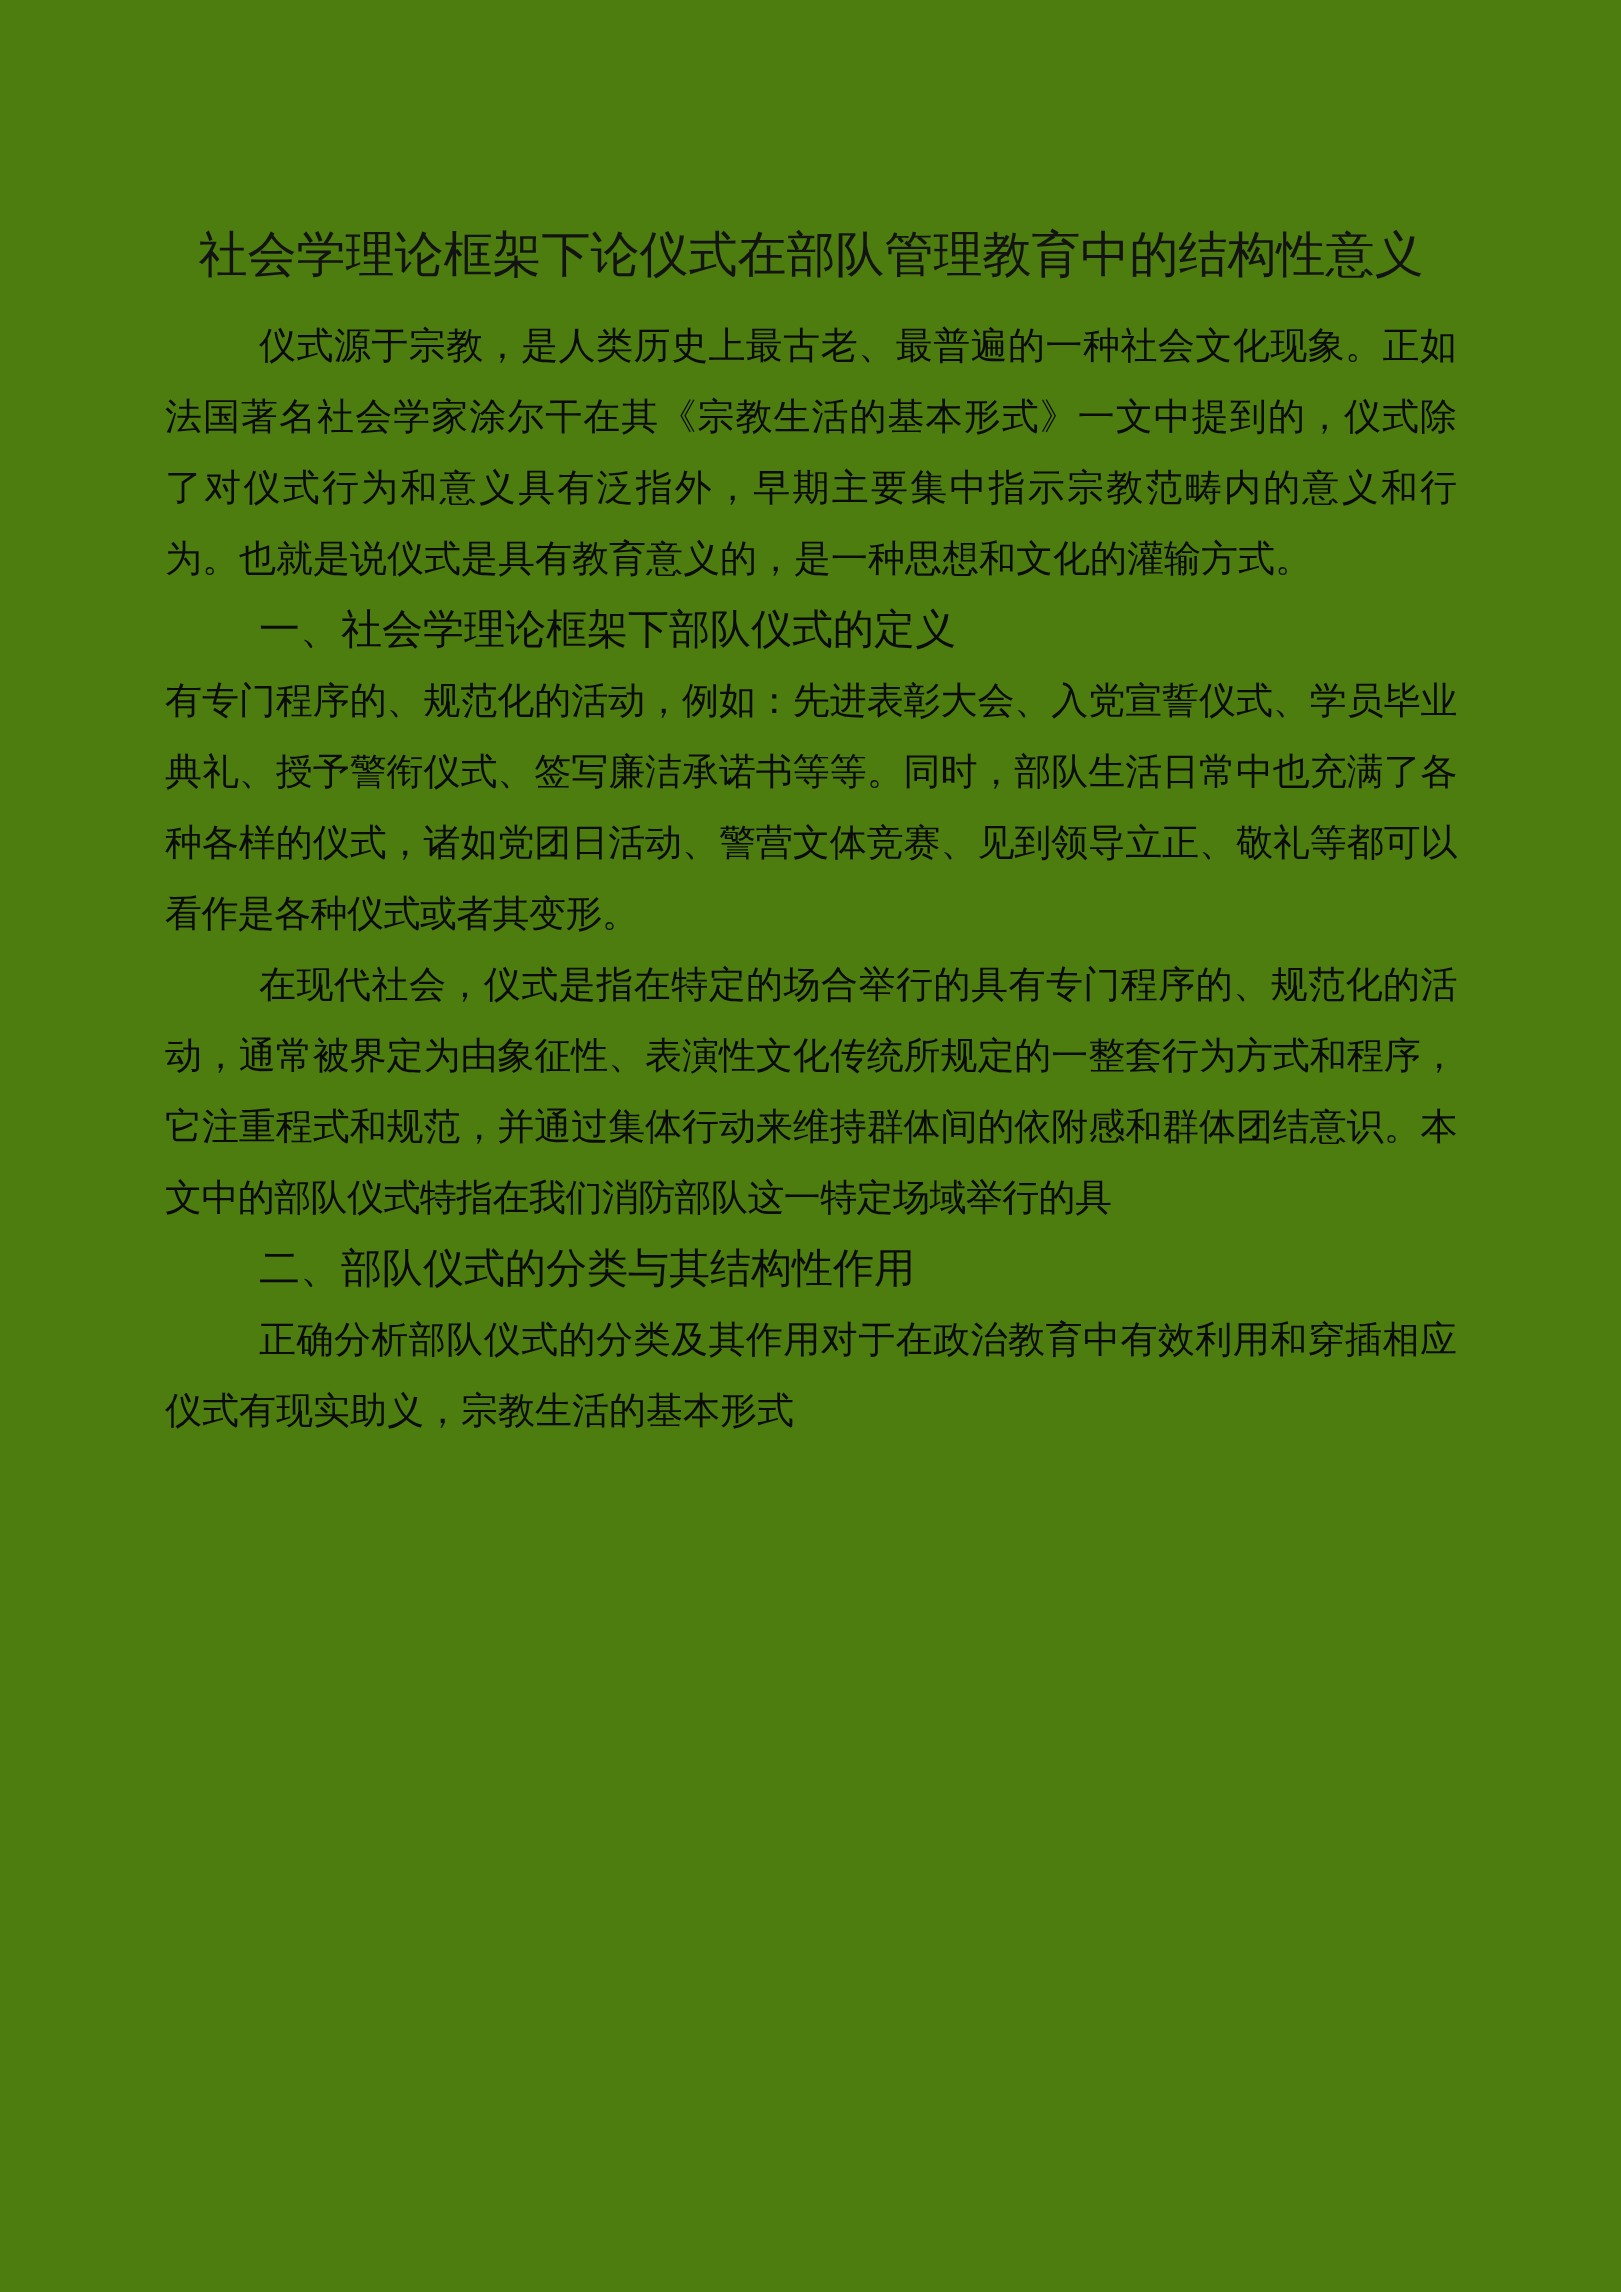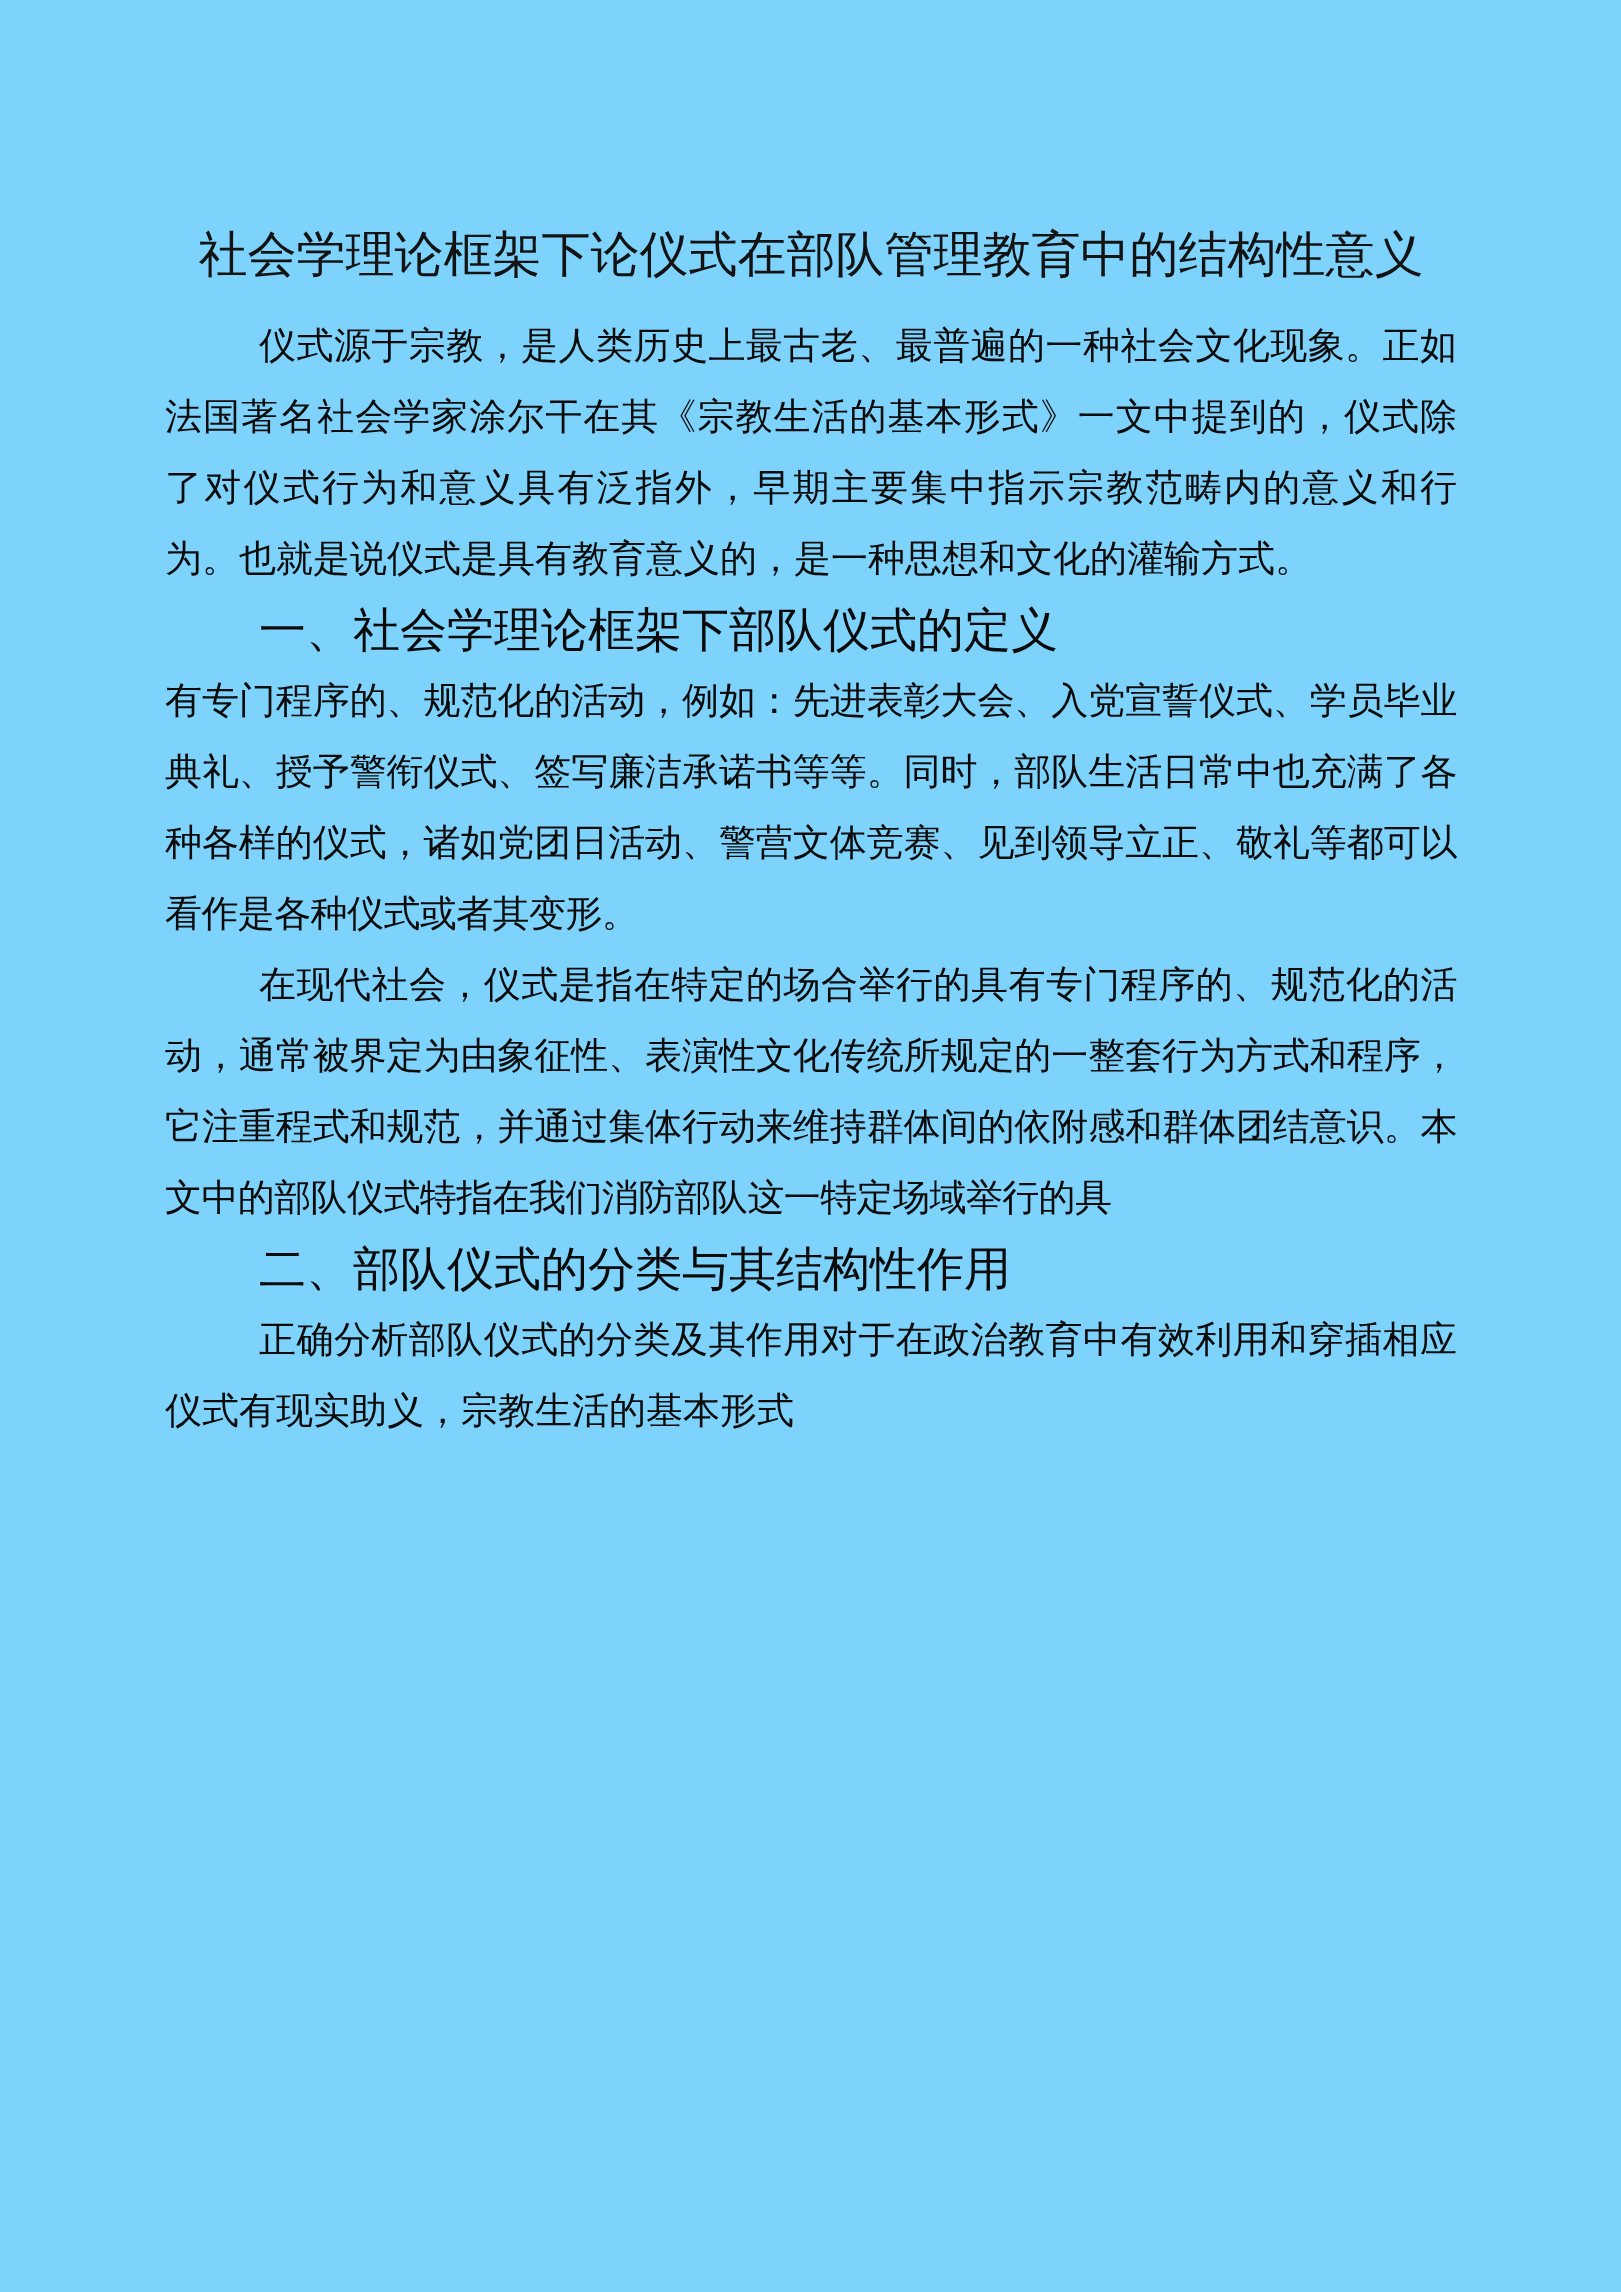--- a/index.html
+++ b/index.html
@@ -10,21 +10,21 @@
   }
   body {
     font-family: "Liberation Sans", "DejaVu Sans", sans-serif;
     color: #000000;
   }
   .page {
     position: relative;
     width: 1621px;
     height: 2293px;
     margin: 0 auto;
-    background: #7dd3fc;
+    background: #4d7c0f;
     overflow: hidden;
     box-sizing: border-box;
     padding: 0;
   }
   .content {
     position: absolute;
     left: 165px;
     top: 0;
     width: 1292px;
   }
@@ -48,21 +48,21 @@
     text-align-last: left;
     text-justify: inter-character;
     margin: 0;
     color: #0b0b0b;
     font-weight: 400;
   }
   .para.indent {
     text-indent: 94px;
   }
   .heading-para {
-    font-size: 47px;
+    font-size: 41px;
     line-height: 71px;
     margin: 0;
     text-indent: 94px;
     color: #0b0b0b;
     font-weight: 400;
   }
   
   .para.condensed {
     font-stretch: condensed;
     letter-spacing: -0.6px;

